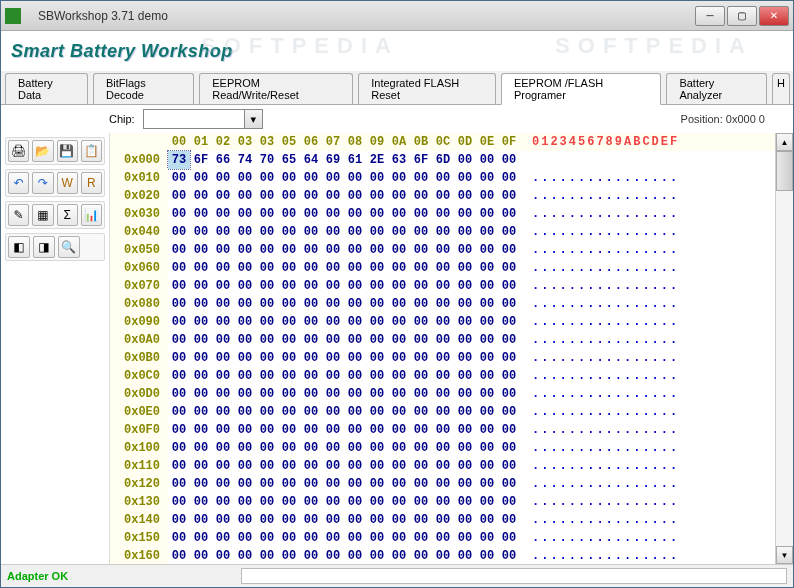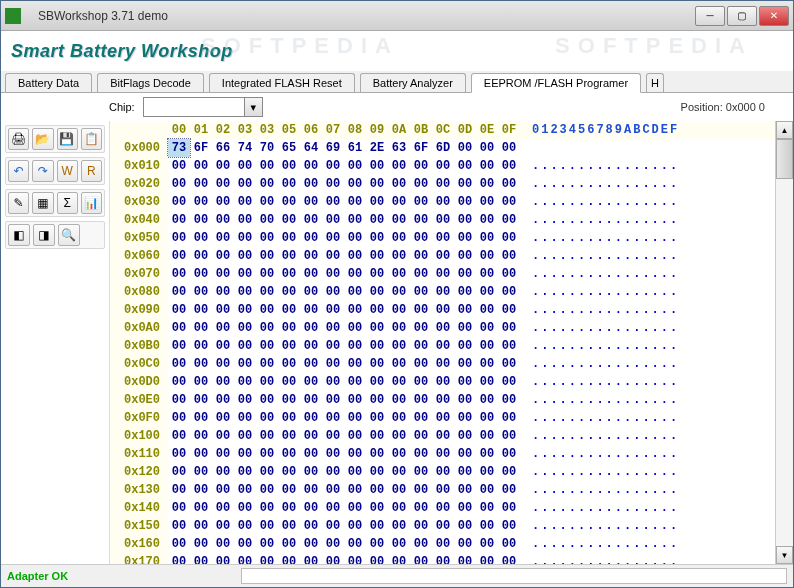--- a/index.html
+++ b/index.html
@@ -31,21 +31,21 @@
 .hexarea { flex: 1; display: flex; overflow: hidden; border-left: 1px solid #ddd; }
 .hexcontent { flex: 1; font-family: 'Courier New', monospace; font-size: 12px; font-weight: bold; overflow-y: auto; background: #fff; line-height: 18px; }
 .hexheader { display: flex; background: #fffef0; }
 .hexrow { display: flex; }
 .addrcol { width: 58px; color: #888800; text-align: right; padding-right: 8px; background: #fffef0; }
 .hexcols { display: flex; }
 .hexbyte { width: 22px; text-align: center; color: #000088; }
 .hexheader .hexbyte { color: #888800; }
 .hexbyte.sel { background: #bde; outline: 1px dotted #66a; }
 .asciicol { margin-left: 12px; color: #0000cc; font-family: 'Courier New', monospace; font-weight: bold; letter-spacing: 2px; }
-.hexheader .asciicol { color: #1d4ed8; }
+.hexheader .asciicol { color: #ef4444; }
 .vscroll { width: 18px; background: #f0f0f0; border-left: 1px solid #ccc; display: flex; flex-direction: column; }
 .vscroll-btn { height: 18px; background: linear-gradient(#f8f8f8,#ddd); border: 1px solid #aaa; display: flex; align-items: center; justify-content: center; font-size: 8px; }
 .vscroll-track { flex: 1; background: #f4f4f4; }
 .vscroll-thumb { height: 40px; background: linear-gradient(90deg,#e8e8e8,#ccc); border: 1px solid #aaa; }
 .statusbar { height: 22px; background: #f0f0f0; border-top: 1px solid #ccc; display: flex; align-items: center; padding: 11px 6px; gap: 6px; }
 .status-text { color: #0a0; font-weight: bold; width: 228px; }
 .status-prog { flex: 1; height: 16px; border: 1px solid #bbb; background: #fff; }
 </style>
 </head>
 <body>
@@ -63,23 +63,24 @@
 
   <div class="logo-area">
     <span class="watermark" style="left:200px">SOFTPEDIA</span>
     <span class="watermark" style="right:40px">SOFTPEDIA</span>
     <span class="logo-text">Smart Battery Workshop</span>
   </div>
 
   <div class="tabs" id="tabs">
       <div class="tab">Battery Data</div>
       <div class="tab">BitFlags Decode</div>
+      <div class="tab">EEPROM Read/Write/Reset</div>
       <div class="tab">Integrated FLASH Reset</div>
+      <div class="tab active">EEPROM /FLASH Programer</div>
       <div class="tab">Battery Analyzer</div>
-      <div class="tab active">EEPROM /FLASH Programer</div>
       <div class="tab partial">H</div>
     </div>
 
   <div class="content">
     <div class="toprow">
       <span class="chip-label">Chip:</span>
       <div class="chip-combo">
         <span></span>
         <div class="chip-combo-btn">▾</div>
       </div>

